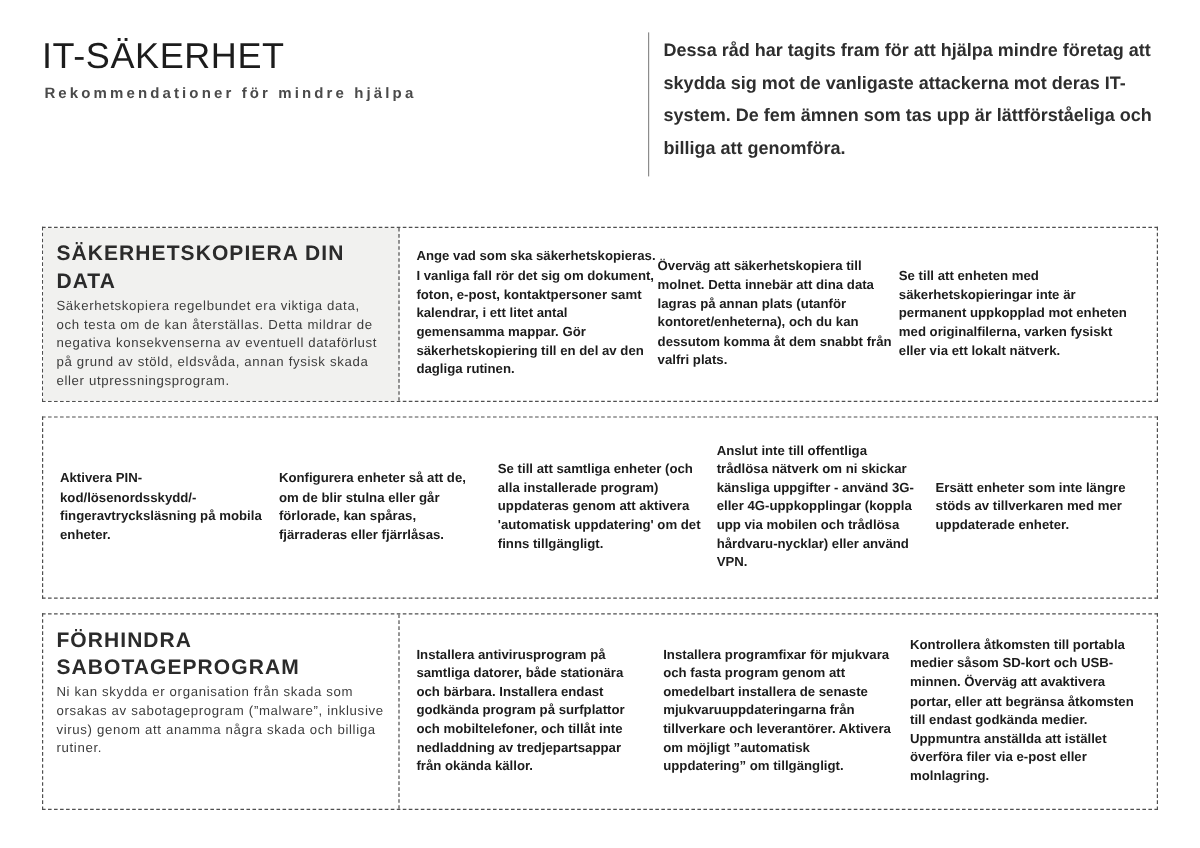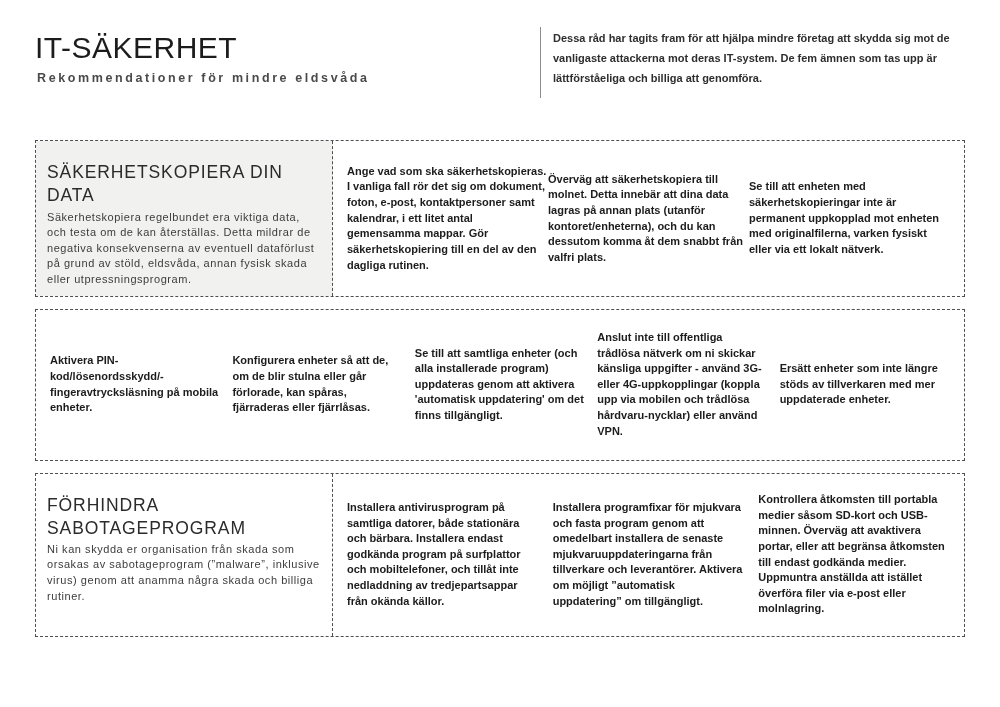--- a/index.html
+++ b/index.html
@@ -21,36 +21,36 @@
     letter-spacing: 0.5px; color: #1c1c1c; line-height: 1.1;
   }
   .doc-subtitle {
     margin: 7px 0 0 2px; font-size: 12.5px; font-weight: 700;
     letter-spacing: 2.6px; color: #4a4a4a;
   }
   .intro-box {
     width: 425px; margin-top: 2px;
     border-left: 1px solid #8c8c8c;
     padding: 2px 0 10px 12px;
-    font-size: 11px; font-weight: 600; color: #2e2e2e;
+    font-size: 15px; font-weight: 600; color: #2e2e2e;
     line-height: 1.8;
   }
 
   
   .sections { margin-top: 42px; display: flex; flex-direction: column; gap: 12px; }
   .row { display: flex; border: 1px dashed #4f4f4f; background: #ffffff; }
   .row-left {
     flex: 0 0 297px; width: 297px;
     padding: 6px 12px 8px 11px;
     border-right: 1px dashed #4f4f4f;
   }
   .row-left.shaded { background: #f1f1ef; }
   .section-title {
-    margin: 14px 0 2px 0;
-    font-size: 17.5px; font-weight: 400; color: #2b2b2b;
+    margin: 4px 0 2px 0;
+    font-size: 17.5px; font-weight: 700; color: #2b2b2b;
     letter-spacing: 0.9px; line-height: 1.32;
   }
   .section-desc {
     margin: 2px 0 0 0;
     font-size: 11px; font-weight: 400; color: #3c3c3c;
     letter-spacing: 0.55px; line-height: 1.42;
   }
   .row-tips {
     flex: 1 1 auto;
     display: flex; align-items: center;
@@ -69,21 +69,21 @@
   .row-3 .row-tips { gap: 14px; }
 </style>
 </head>
 <body>
 
 <div class="page">
 
   <div class="header">
     <div class="brand">
       <h1 class="doc-title">IT-SÄKERHET</h1>
-      <div class="doc-subtitle">Rekommendationer för mindre eldsvåda</div>
+      <div class="doc-subtitle">Rekommendationer för mindre hjälpa</div>
     </div>
     <div class="intro-box">Dessa råd har tagits fram för att hjälpa mindre företag att skydda sig mot de vanligaste attackerna mot deras IT-system. De fem ämnen som tas upp är lättförståeliga och billiga att genomföra.</div>
   </div>
 
   <div class="sections">
 
     <div class="row row-1">
       <div class="row-left shaded">
         <h2 class="section-title">SÄKERHETSKOPIERA DIN DATA</h2>
         <p class="section-desc">Säkerhetskopiera regelbundet era viktiga data, och testa om de kan återställas. Detta mildrar de negativa konsekvenserna av eventuell dataförlust på grund av stöld, eldsvåda, annan fysisk skada eller utpressningsprogram.</p>

